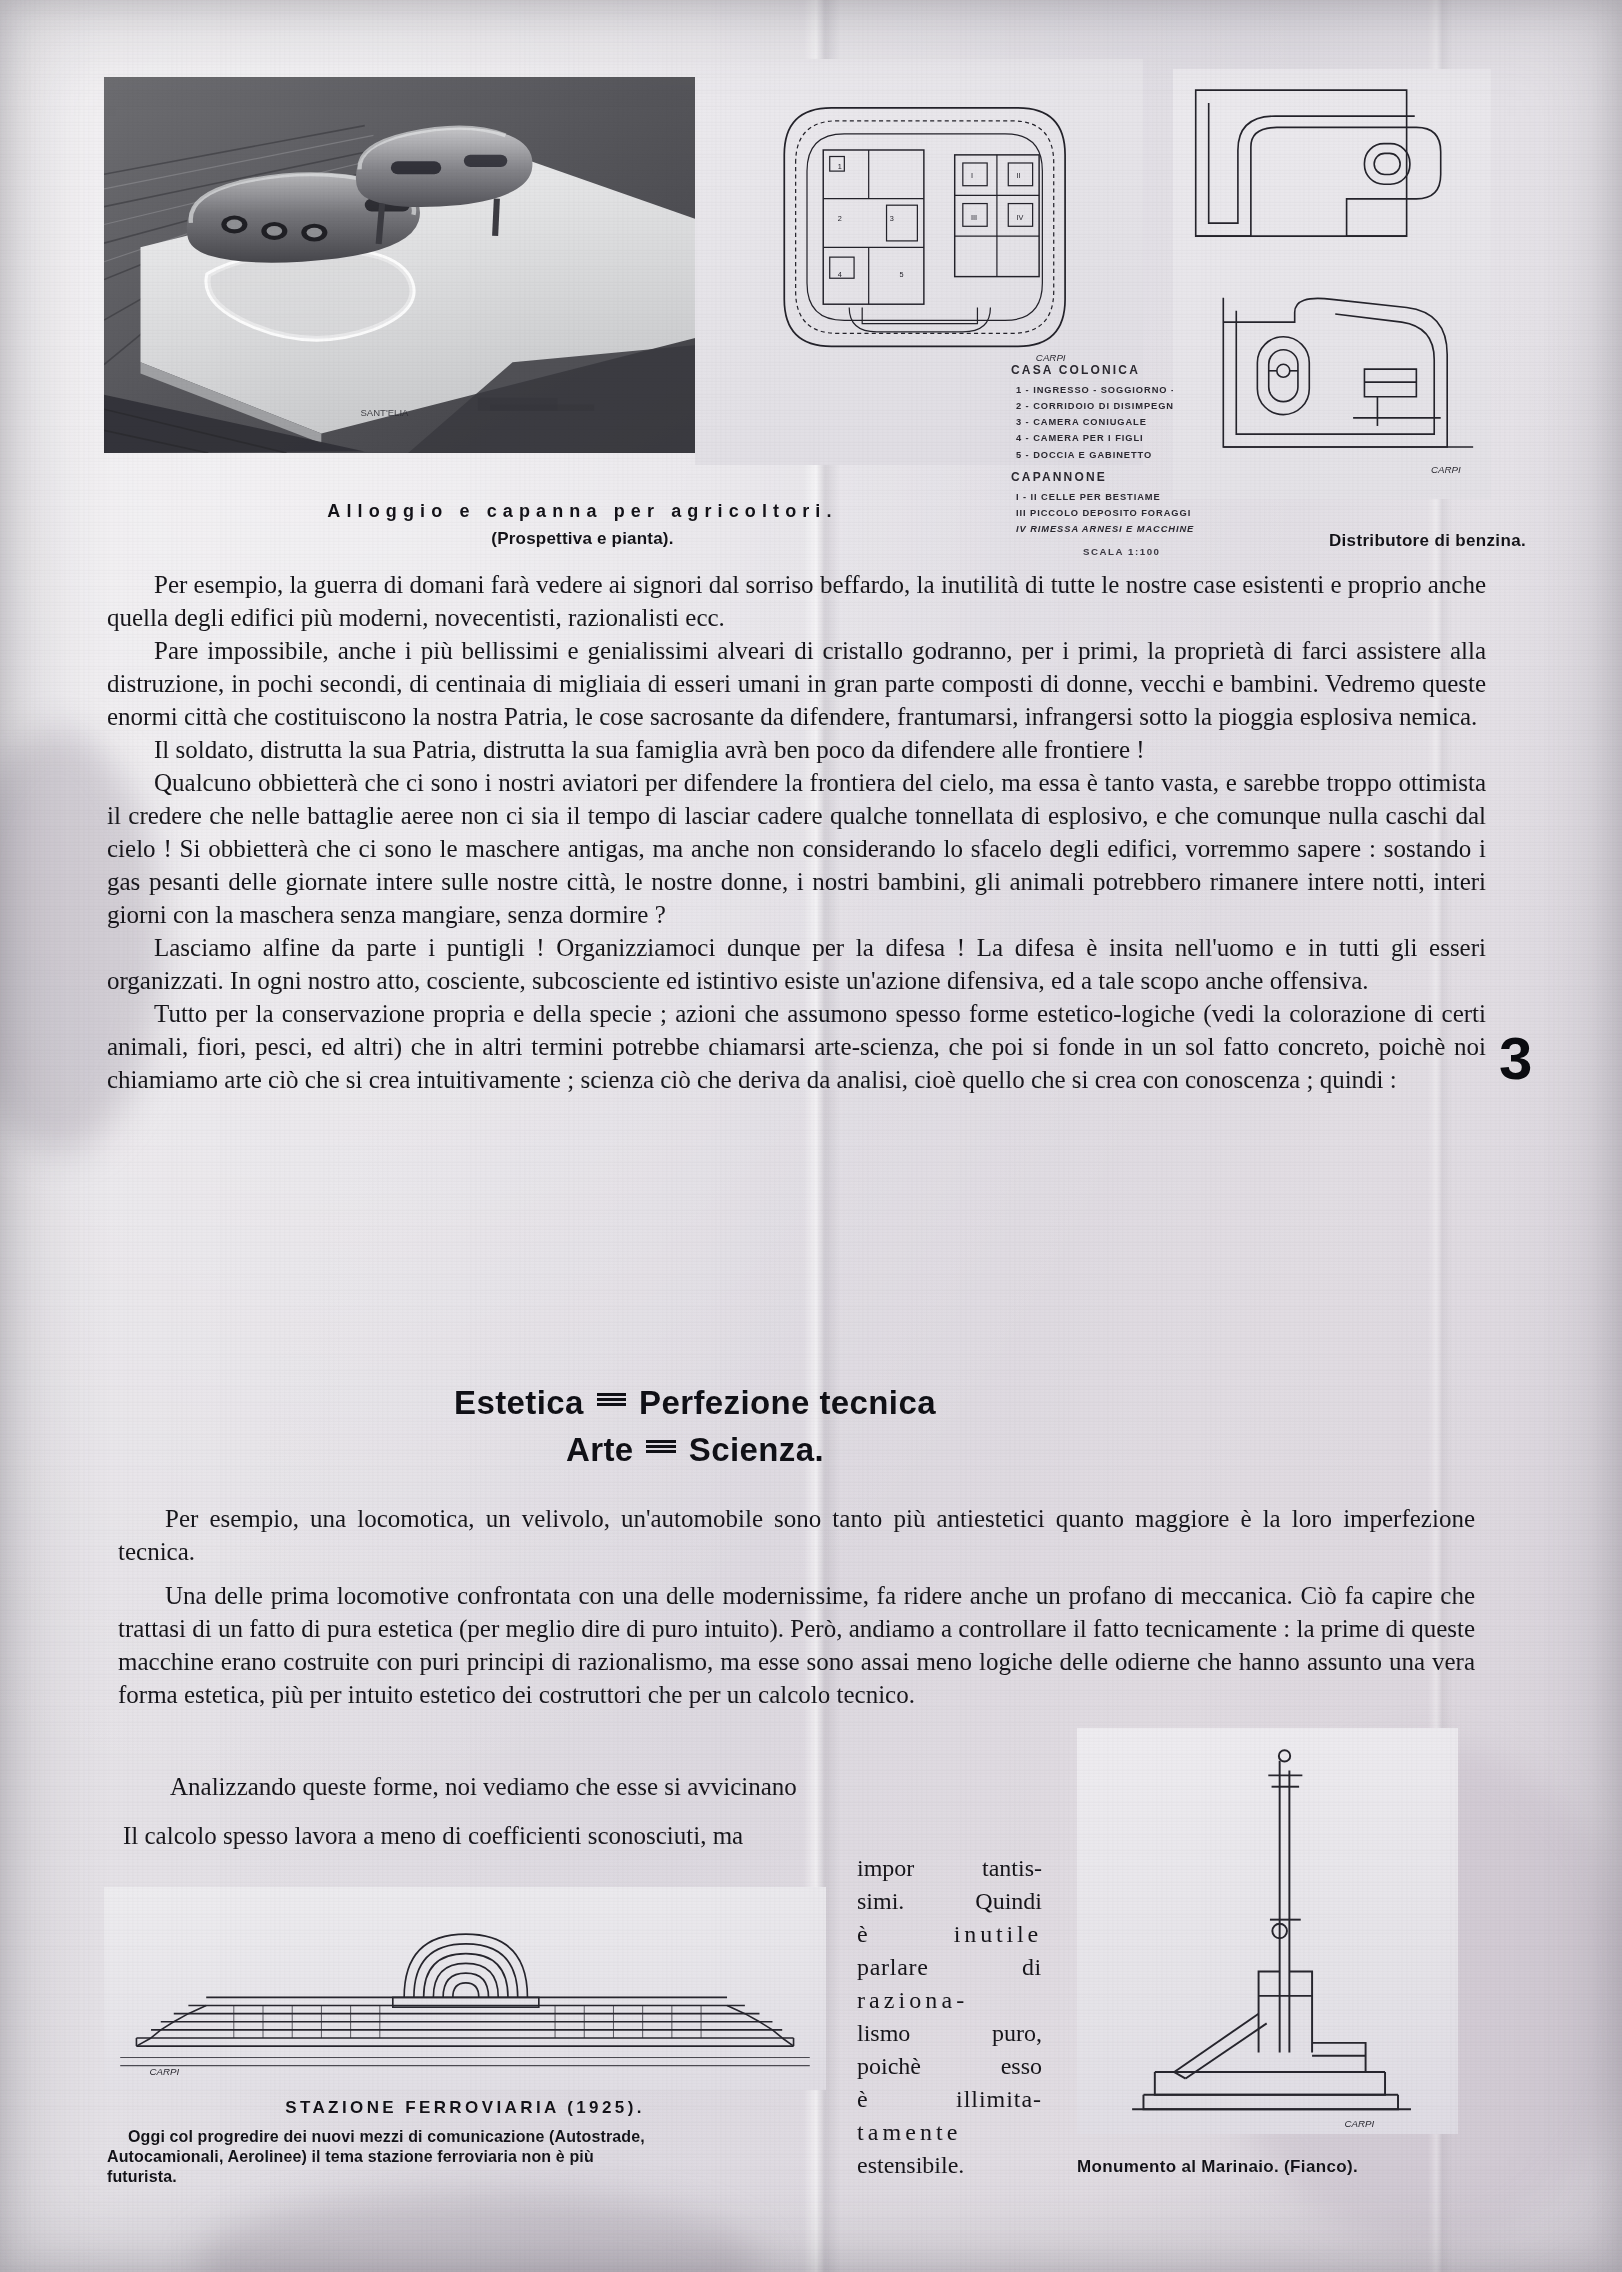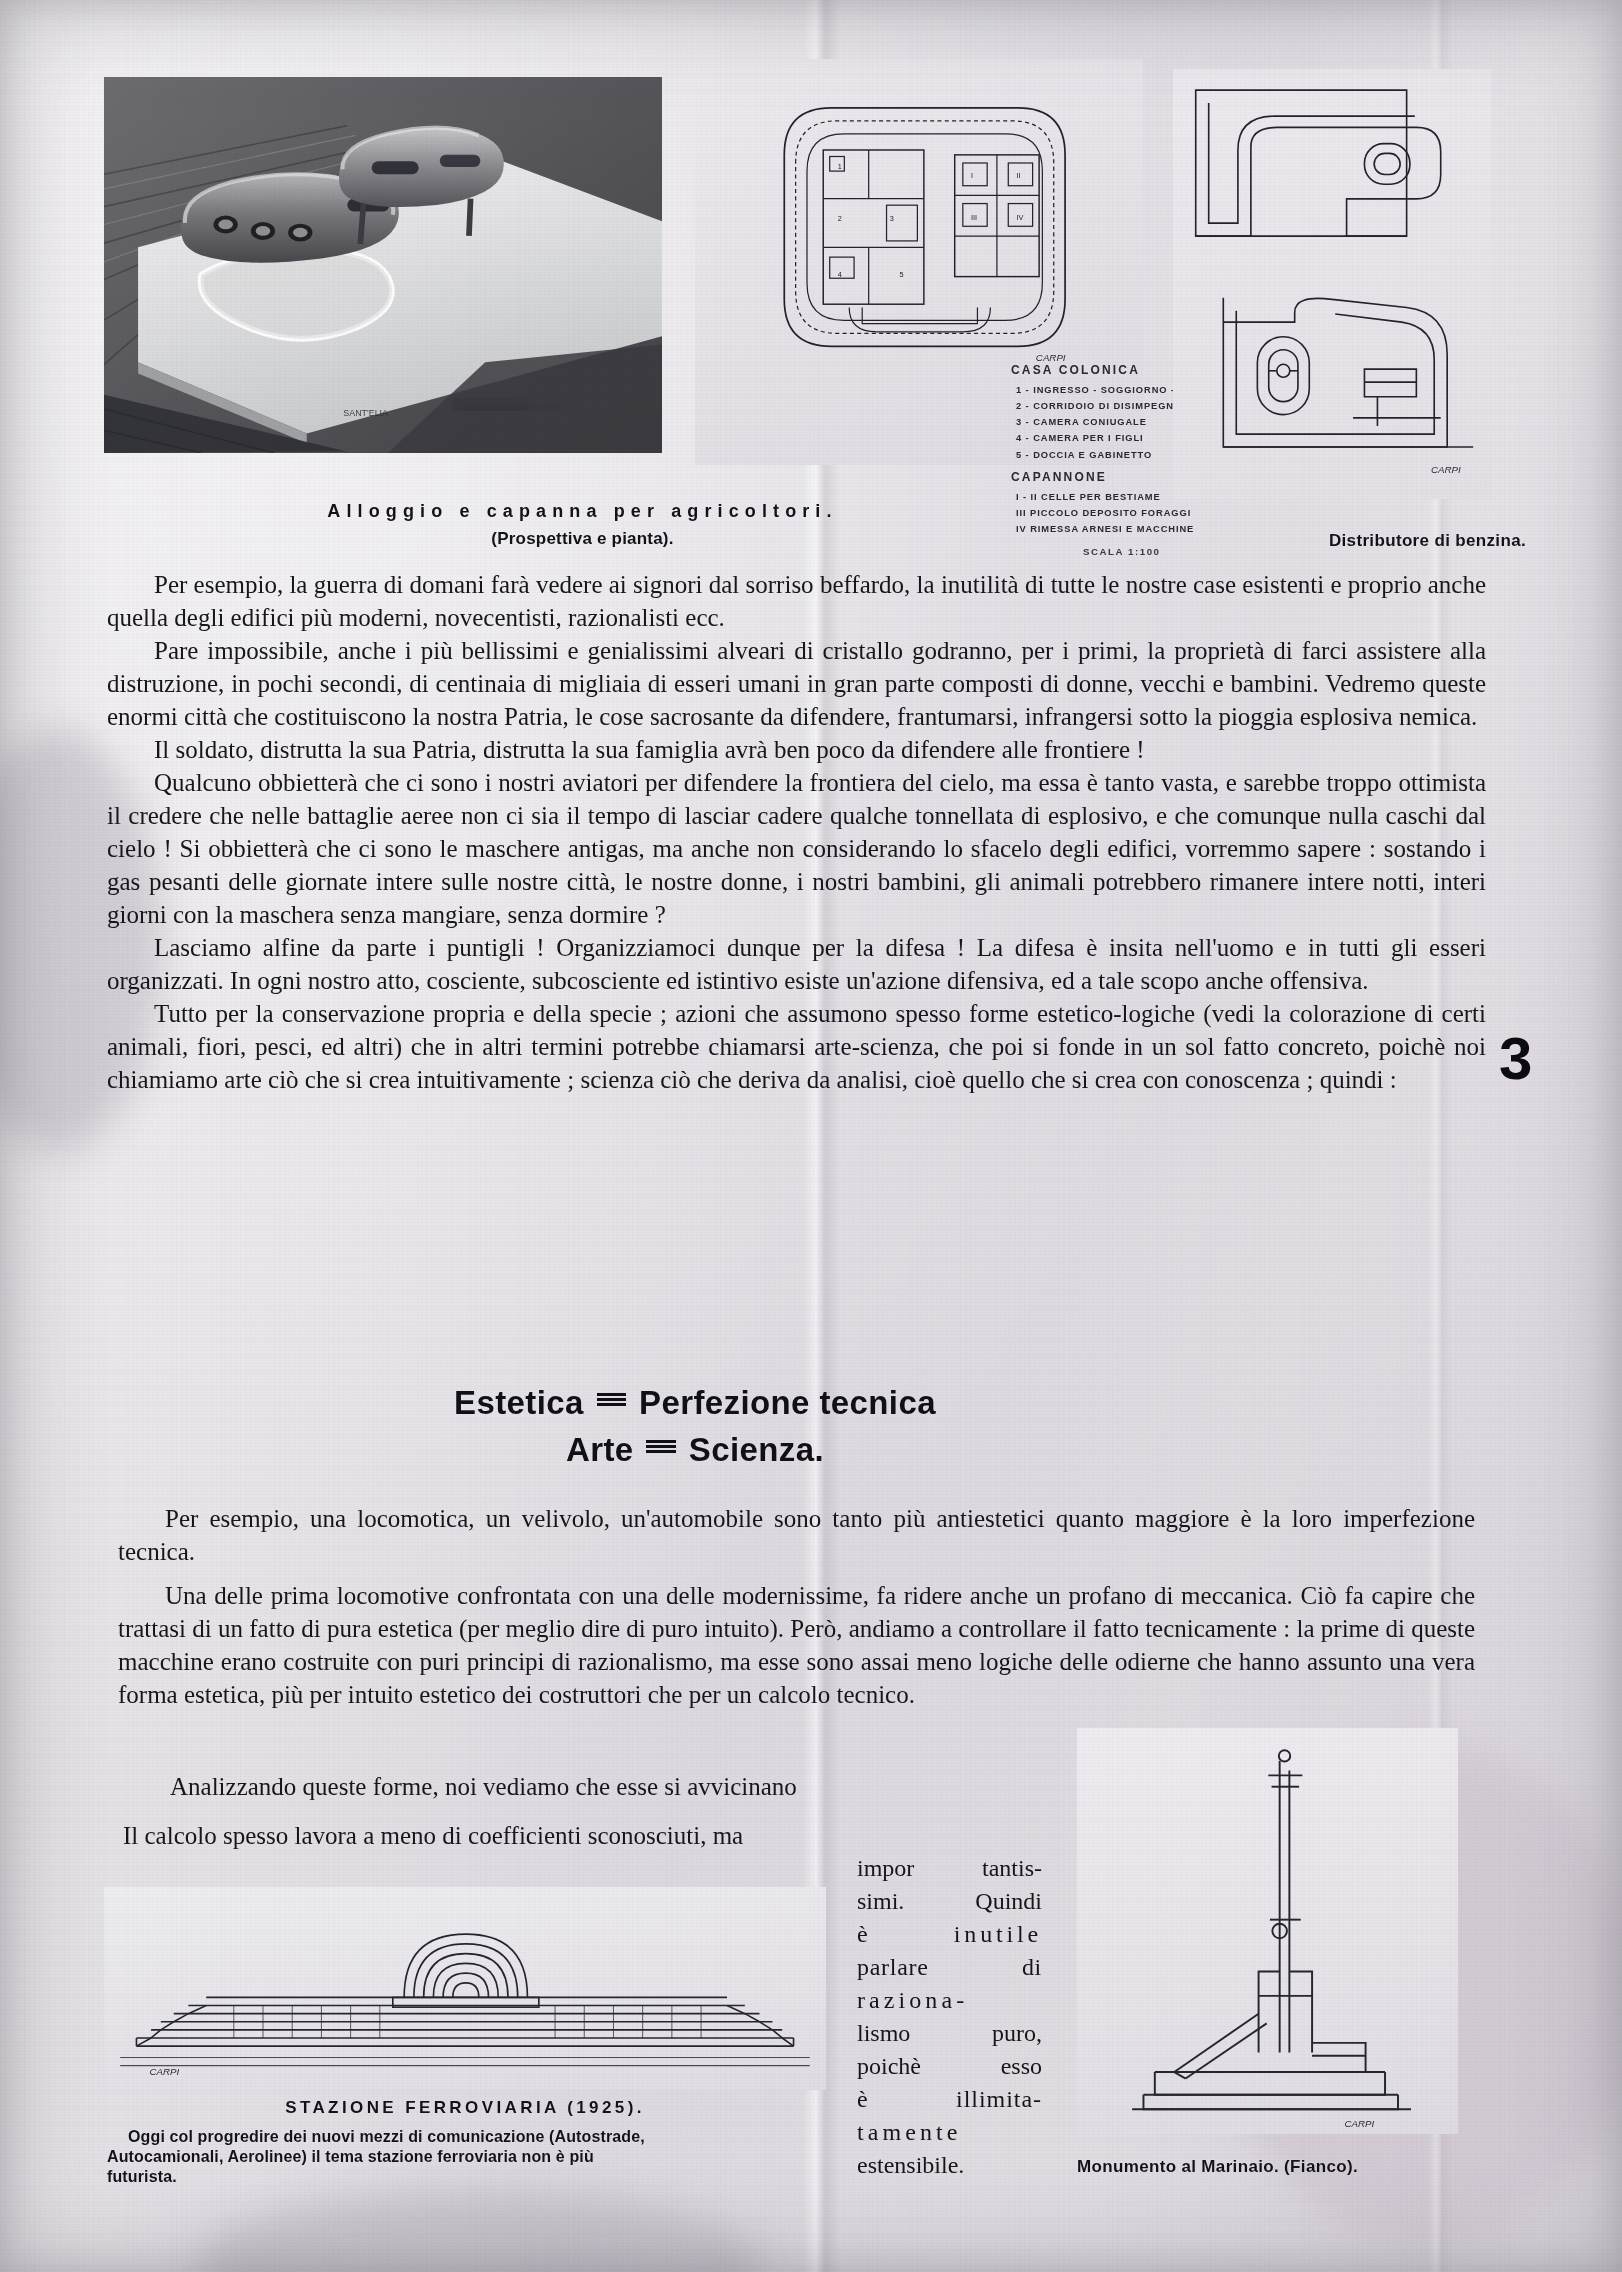--- a/index.html
+++ b/index.html
@@ -55,20 +55,21 @@
     left: 104px; top: 77px;
     width: 1387px; height: 406px;
   }
   .photo {
     position: absolute;
     left: 0; top: 0;
     width: 558px; height: 376px;
     background:
       linear-gradient(157deg, #8d8d90 0%, #6a6a6e 18%, #9a9a9d 30%, #cfd0d2 42%, #e8e9ea 56%, #bcbdbf 72%, #6d6d71 88%, #4c4c50 100%);
     box-shadow: inset 0 0 49px rgba(0,0,0,.35);
+    padding-left: 40px;
   }
   .photo svg { position:absolute; inset:0; width:100%; height:100%; }
 
   .plan {
     position: absolute;
     left: 591px; top: -18px;
     width: 448px; height: 406px;
     background: linear-gradient(160deg,#eceaee 0%,#e3e1e6 60%,#dedbe2 100%);
   }
   .plan svg { position:absolute; inset:0; width:100%; height:100%; }
@@ -406,21 +407,21 @@
 
     <div class="legend-txt legend-head" style="left:907px; top:286px;">CASA COLONICA</div>
     <div class="legend-txt legend-item" style="left:912px; top:307px;">1 - INGRESSO - SOGGIORNO - CUCINA</div>
     <div class="legend-txt legend-item" style="left:912px; top:323px;">2 - CORRIDOIO DI DISIMPEGNO</div>
     <div class="legend-txt legend-item" style="left:912px; top:339px;">3 - CAMERA CONIUGALE</div>
     <div class="legend-txt legend-item" style="left:912px; top:355px;">4 - CAMERA PER I FIGLI</div>
     <div class="legend-txt legend-item" style="left:912px; top:372px;">5 - DOCCIA E GABINETTO</div>
     <div class="legend-txt legend-head" style="left:907px; top:393px;">CAPANNONE</div>
     <div class="legend-txt legend-item" style="left:912px; top:414px;">I - II  CELLE PER BESTIAME</div>
     <div class="legend-txt legend-item" style="left:912px; top:430px;">III  PICCOLO DEPOSITO FORAGGI</div>
-    <div class="legend-txt legend-item" style="left:912px; top:446px;">IV  RIMESSA ARNESI E MACCHINE</div>
+    <div class="legend-txt legend-item" style="left:912px; top:446px;font-style:italic;">IV  RIMESSA ARNESI E MACCHINE</div>
     <div class="scala" style="left:979px; top:469px;">SCALA 1:100</div>
 
     <div class="pump">
       <svg viewBox="0 0 392 530">
         <g fill="none" stroke="#24232b" stroke-width="2">
 
           <path d="M28 26 L28 206 L96 206 L96 96 Q96 72 128 72 L300 72 Q330 72 330 102 L330 130 Q330 160 300 160 L214 160 L214 206 L288 206 L288 26 Z"></path>
           <path d="M44 42 L44 190 L80 190 L80 100 Q80 58 126 58 L298 58"></path>
           <rect x="236" y="92" width="56" height="50" rx="24"></rect>
           <rect x="248" y="104" width="32" height="26" rx="13"></rect>

